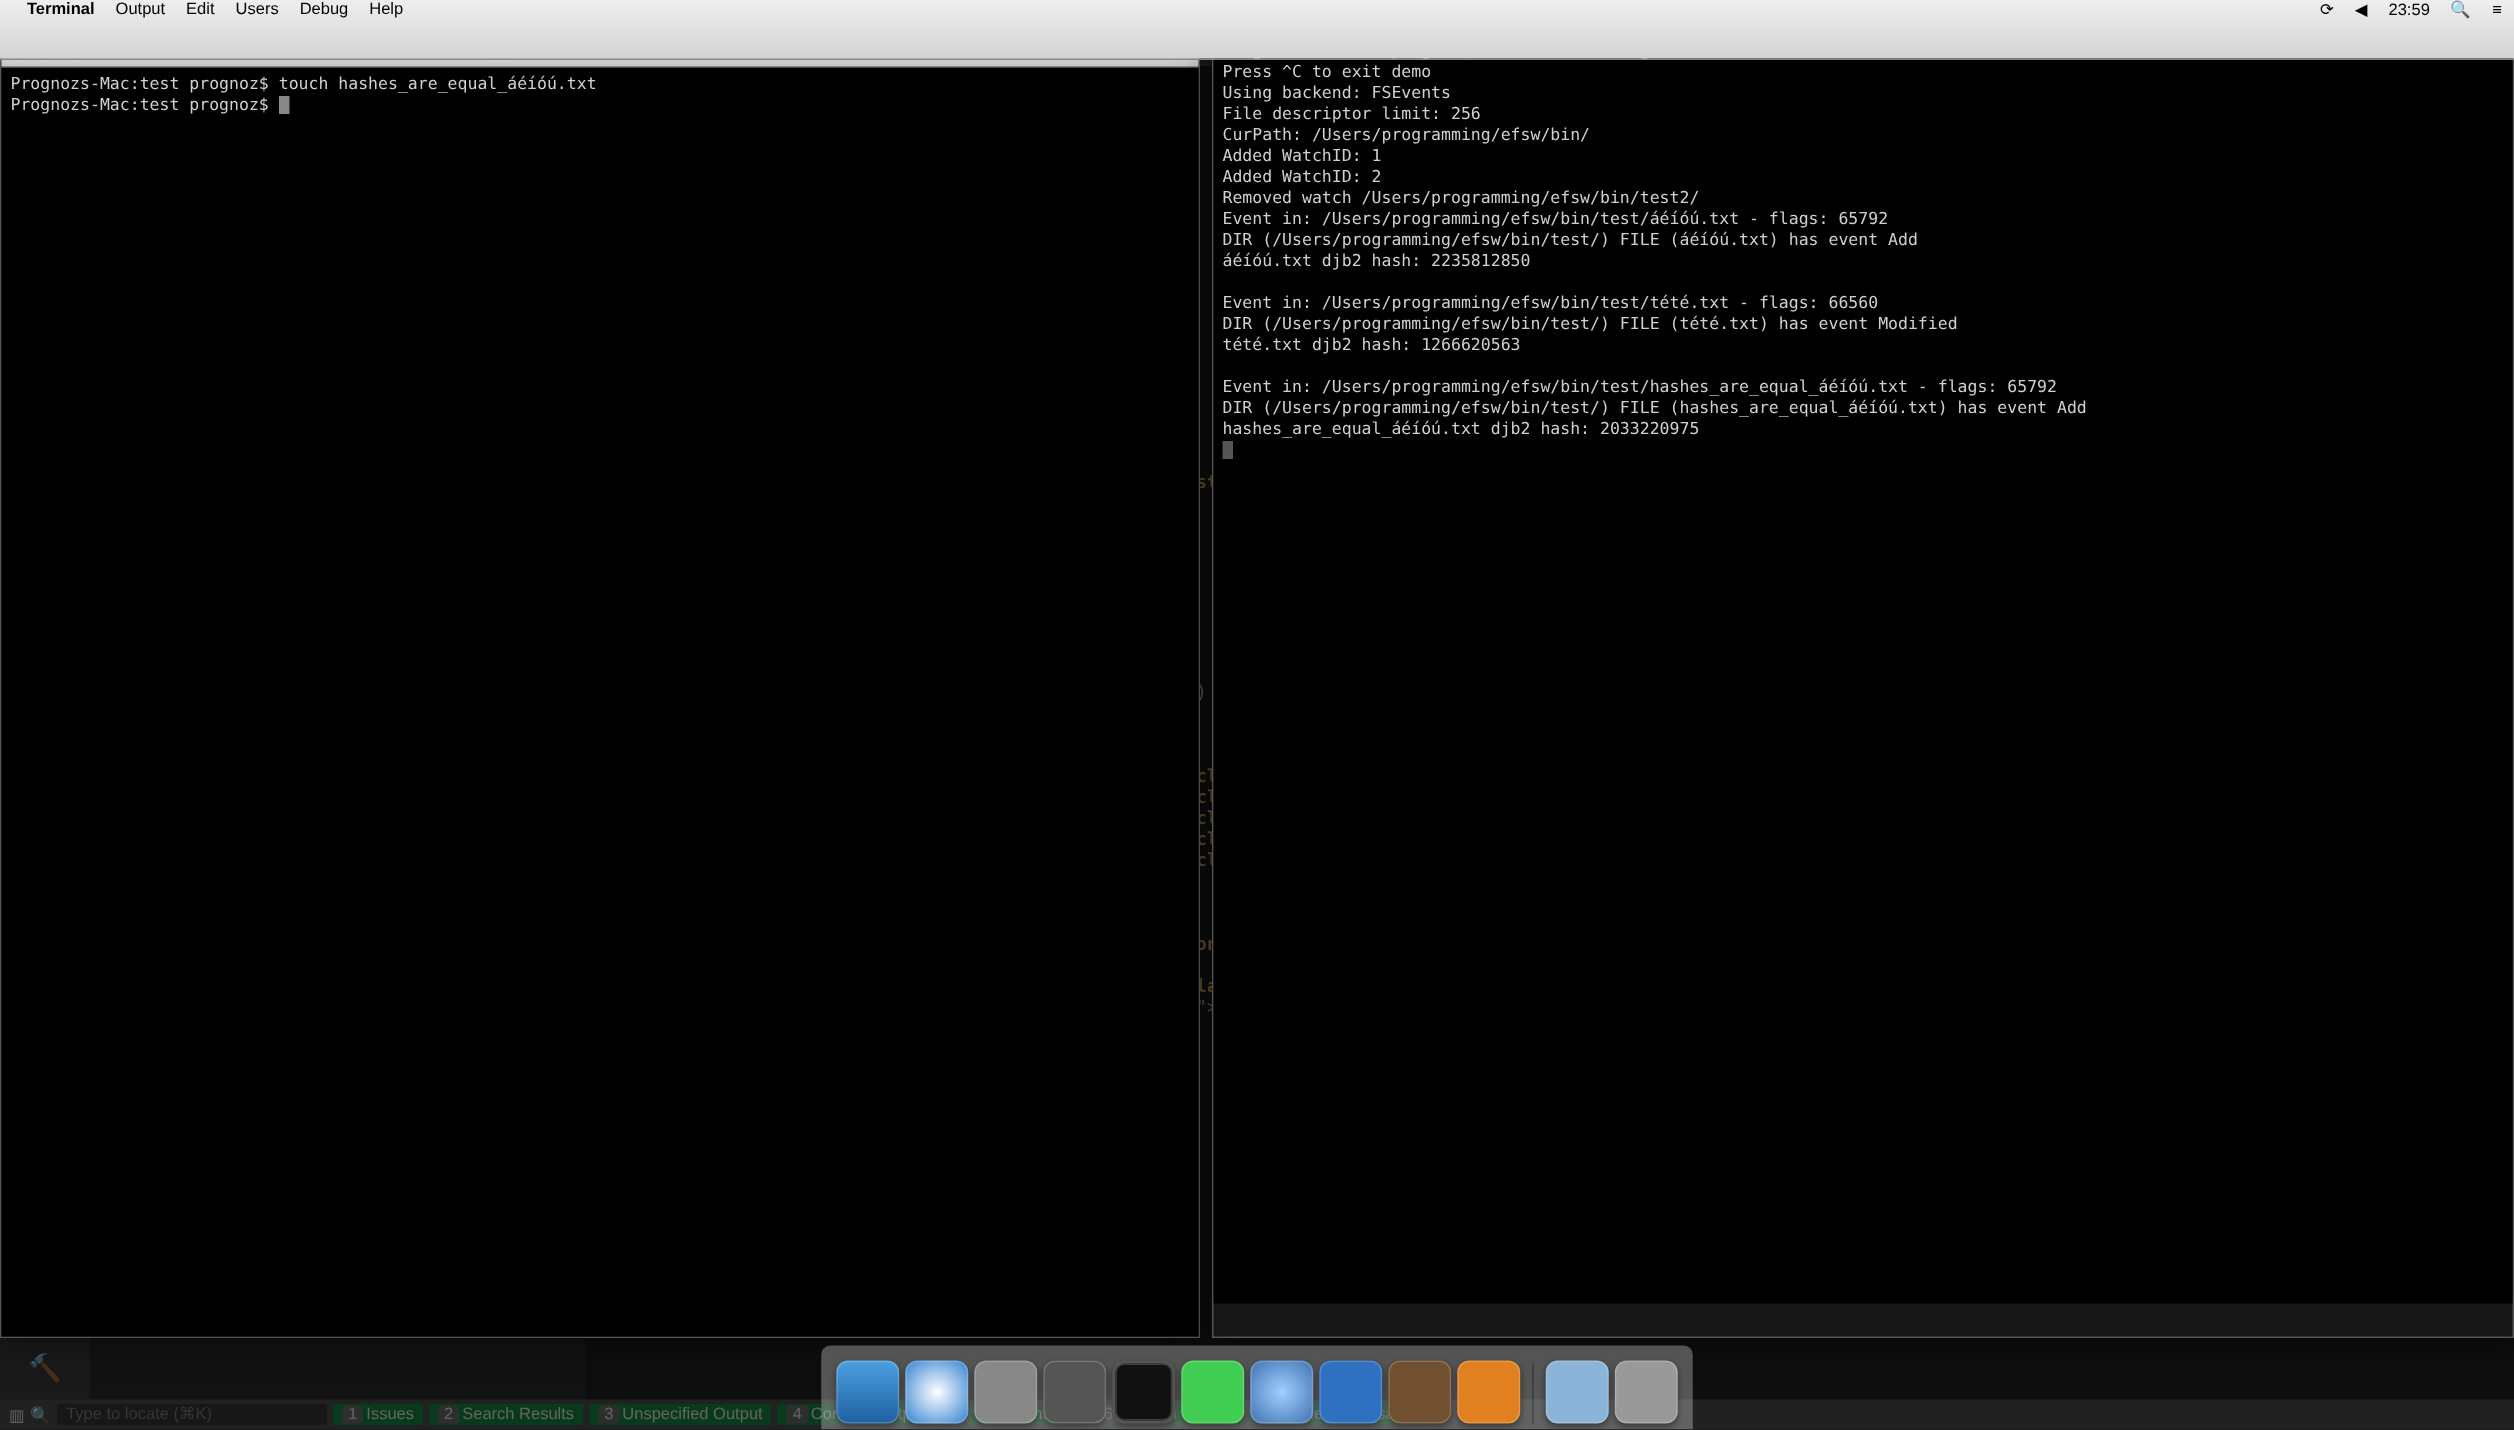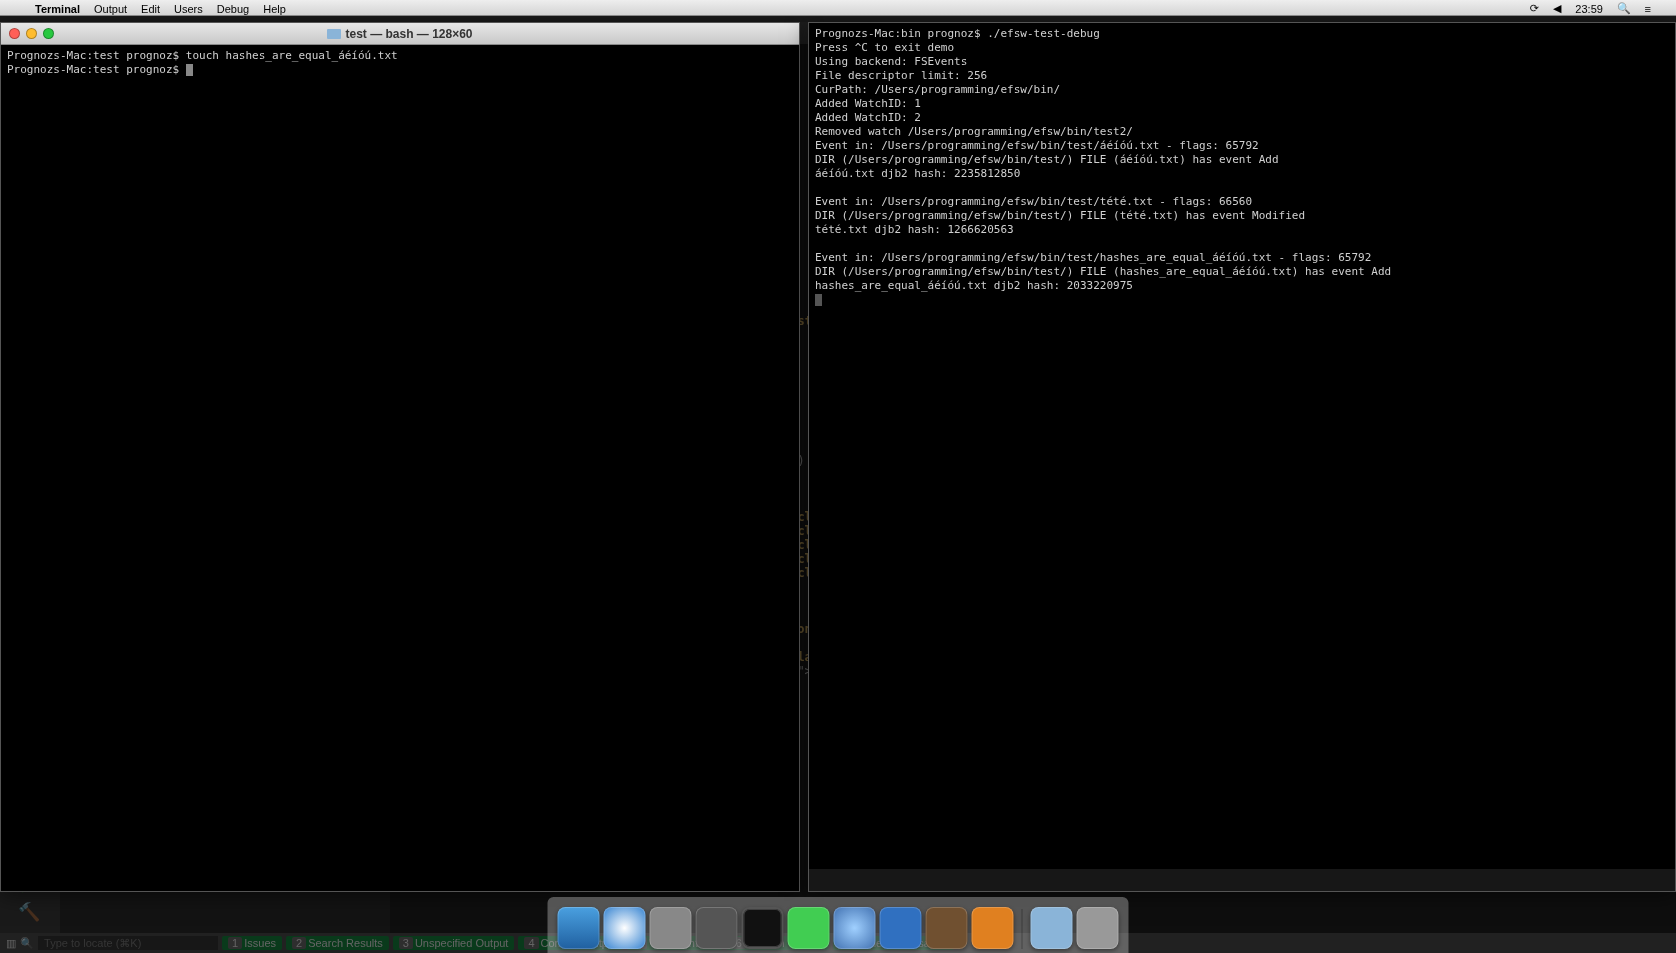--- a/index.html
+++ b/index.html
@@ -1,19 +1,19 @@
 <!DOCTYPE html>
 <html><head>
 <meta charset="utf-8">
 <style>
   * { box-sizing: border-box; margin: 0; padding: 0; }
   body { width: 1676px; height: 953px; font-family: "Lucida Grande", sans-serif; font-size: 11px; background: #1a1a1a; overflow: hidden; position: relative; }
   
   
-  .menubar { height: 16px; background: linear-gradient(#eee,#d4d4d4); display: flex; align-items: flex-end; padding: 0 25px; border-bottom: 1px solid #888; position: relative; z-index: 100; }
+  .menubar { height: 40px; background: linear-gradient(#eee,#d4d4d4); display: flex; align-items: flex-start; padding: 0 8px; border-bottom: 1px solid #888; position: relative; z-index: 100; }
   .menubar .apple { font-size: 14px; margin-right: 10px; }
   .menubar .app { font-weight: bold; margin-right: 14px; }
   .menubar .item { margin-right: 14px; color: #000; }
   .menubar .right { margin-left: auto; display: flex; align-items: center; gap: 14px; color: #000; }
   .menubar .right span { display: inline-flex; align-items: center; }
   
   
   .dimmed { filter: brightness(0.45); }
   
   

